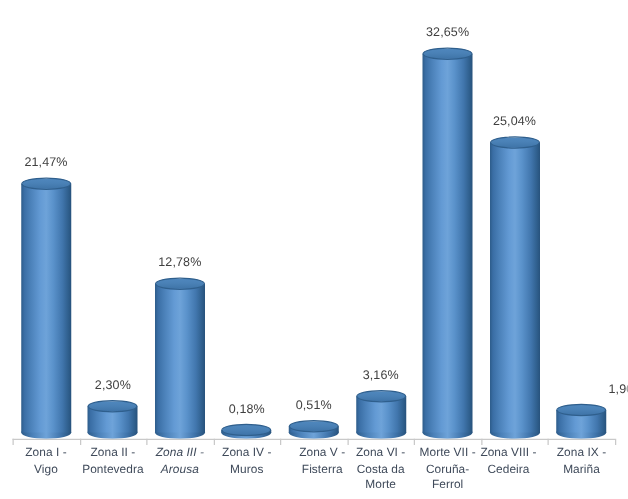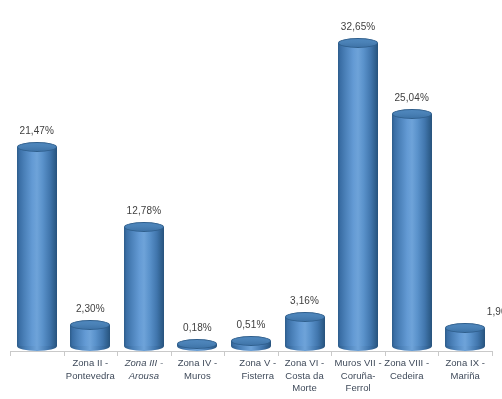--- a/index.html
+++ b/index.html
@@ -207,32 +207,33 @@
           <div class="cyl-body" style="height: 17.6325px; bottom: 5px;"></div>
           <div class="cyl-top" style="height: 10px; bottom: 17.6325px;"></div>
         </div>
         <div class="data-label" style="bottom: 33.6325px; margin-left: 36px;">1,90%</div>
       </div>
     </div>
 
   <div id="axis-line"></div>
 
   <div id="cat-labels">
+      <div class="cat-label" style="left: 0px; width: 53.5556px;">Zona I - Vigo</div>
       <div class="cat-label" style="left: 53.5556px; width: 53.5556px;">Zona II -
 Pontevedra</div>
       <div class="cat-label" style="left: 107.111px; width: 53.5556px; font-style: italic;">Zona III -
 Arousa</div>
       <div class="cat-label" style="left: 160.667px; width: 53.5556px;">Zona IV -
 Muros</div>
       <div class="cat-label" style="left: 221px; width: 53.5556px;">Zona V -
 Fisterra</div>
       <div class="cat-label" style="left: 267.778px; width: 53.5556px;">Zona VI -
 Costa da
 Morte</div>
-      <div class="cat-label" style="left: 321.333px; width: 53.5556px;">Muros VII -
+      <div class="cat-label" style="left: 321.333px; width: 53.5556px;">Morte VII -
 Coruña-
 Ferrol</div>
       <div class="cat-label" style="left: 370px; width: 53.5556px;">Zona VIII -
 Cedeira</div>
       <div class="cat-label" style="left: 428.444px; width: 53.5556px;">Zona IX -
 Mariña</div>
     </div>
 
 <div class="axis-tick" style="left: 10px;"></div>
     <div class="axis-tick" style="left: 63.5556px;"></div>

